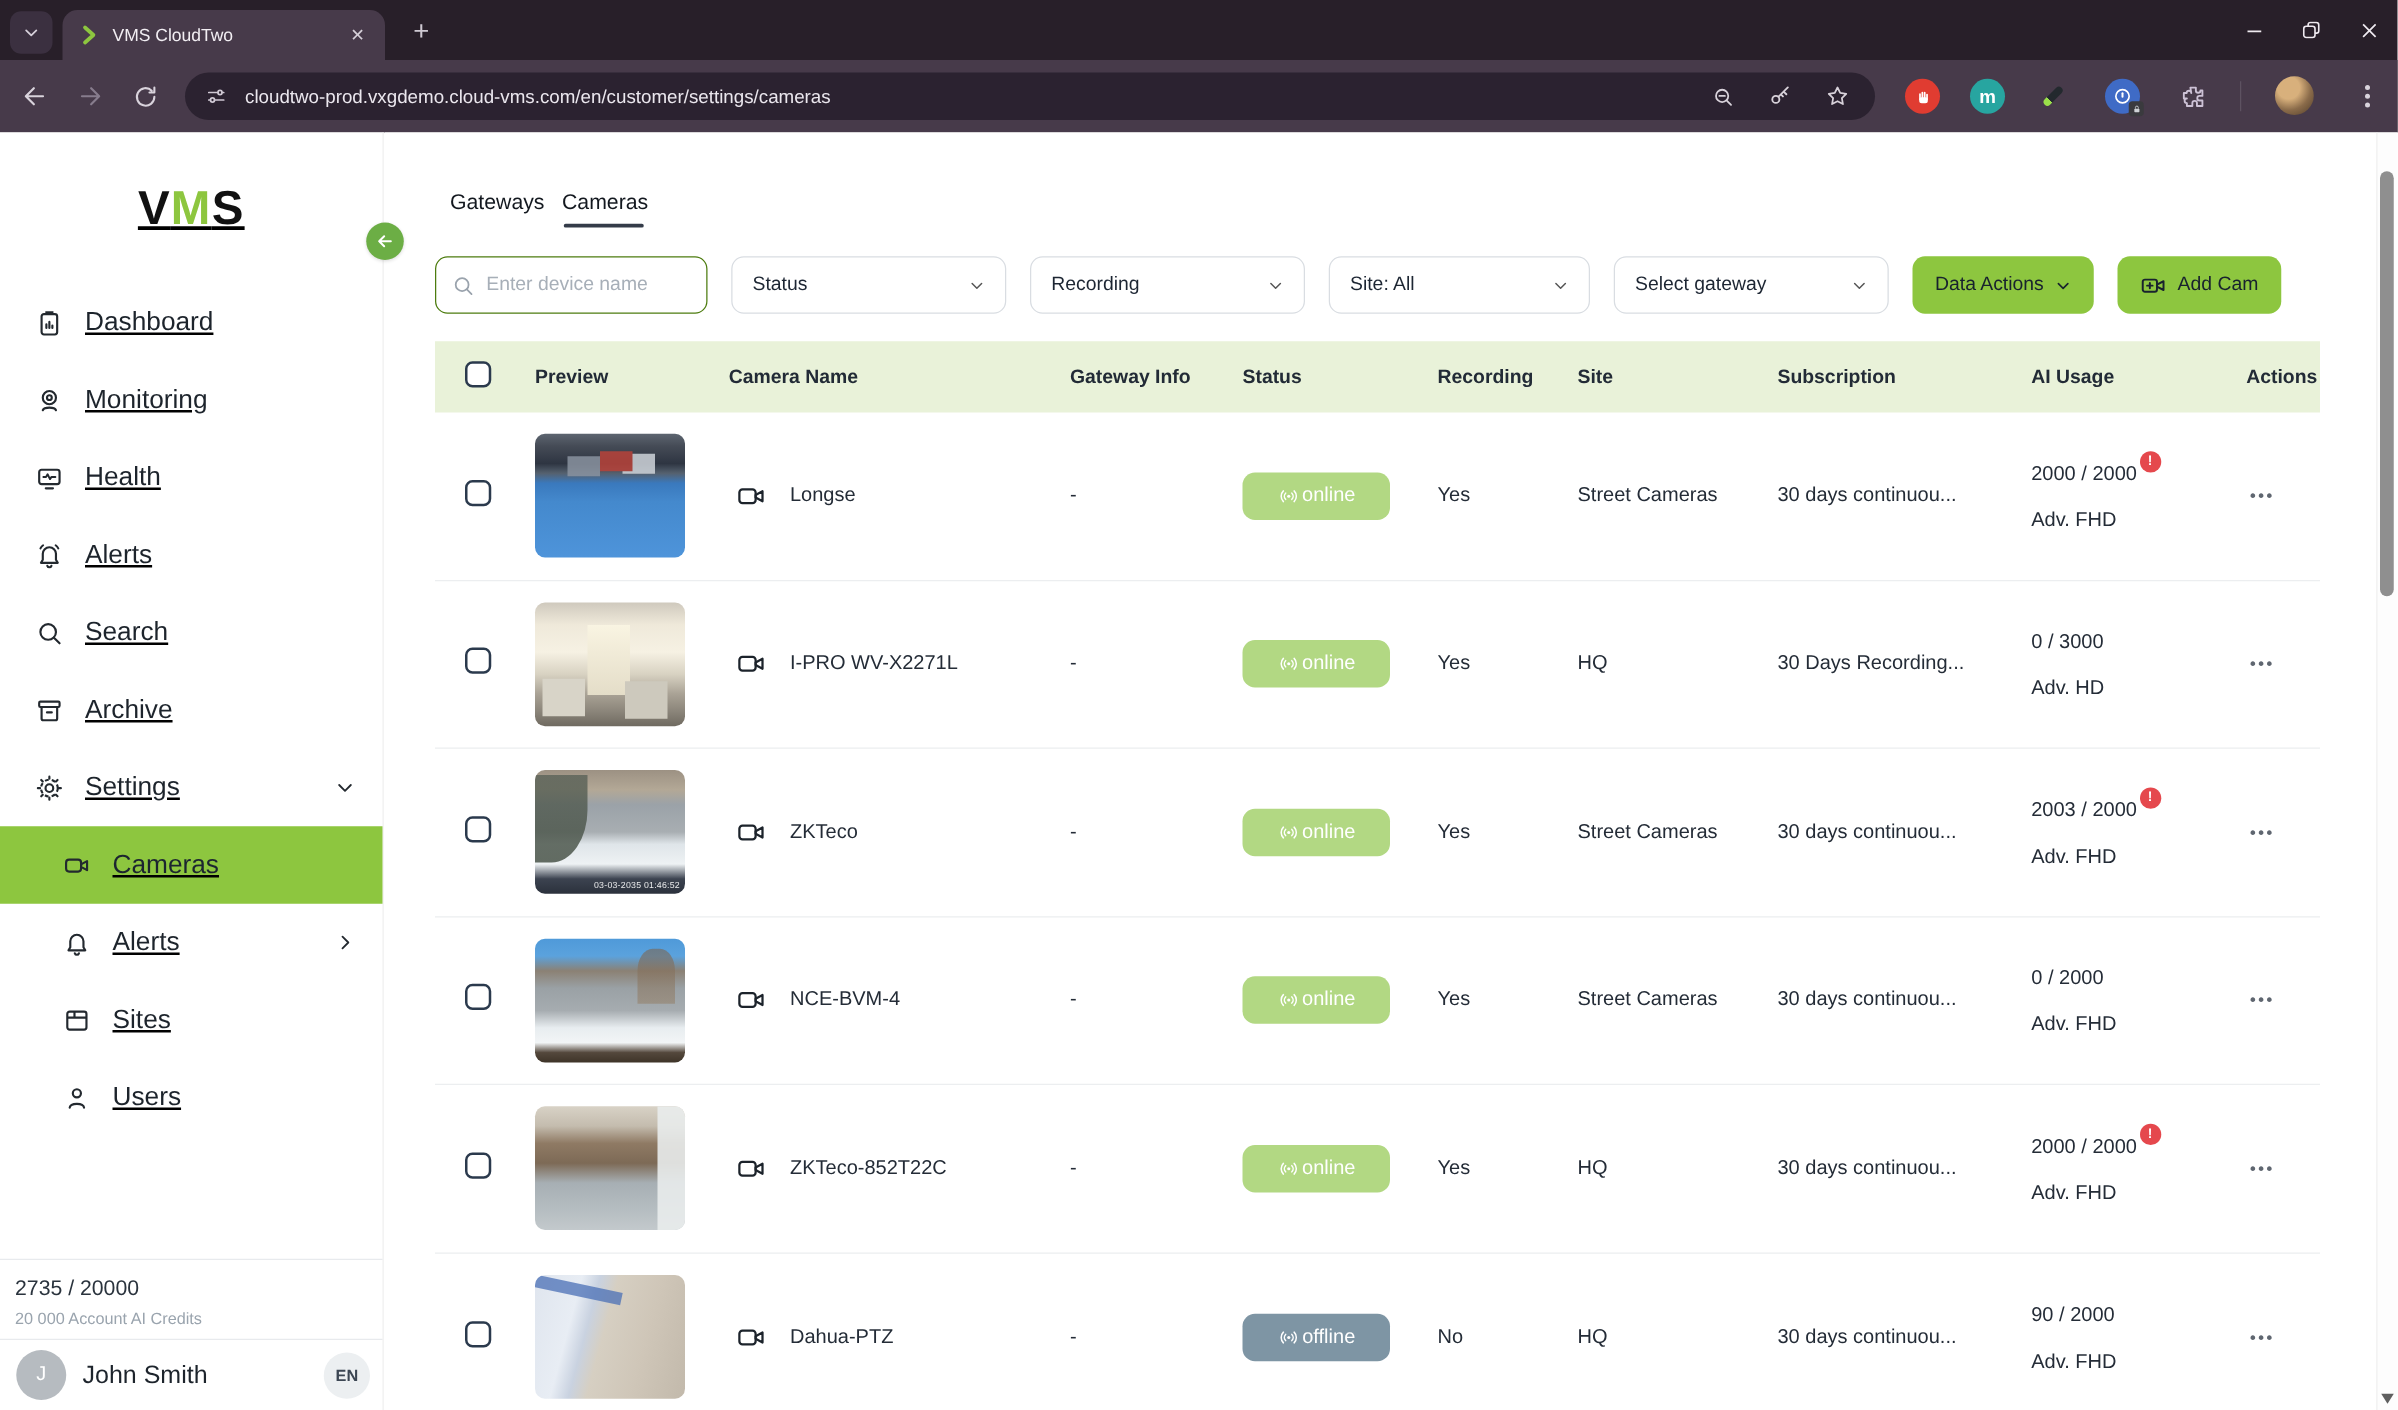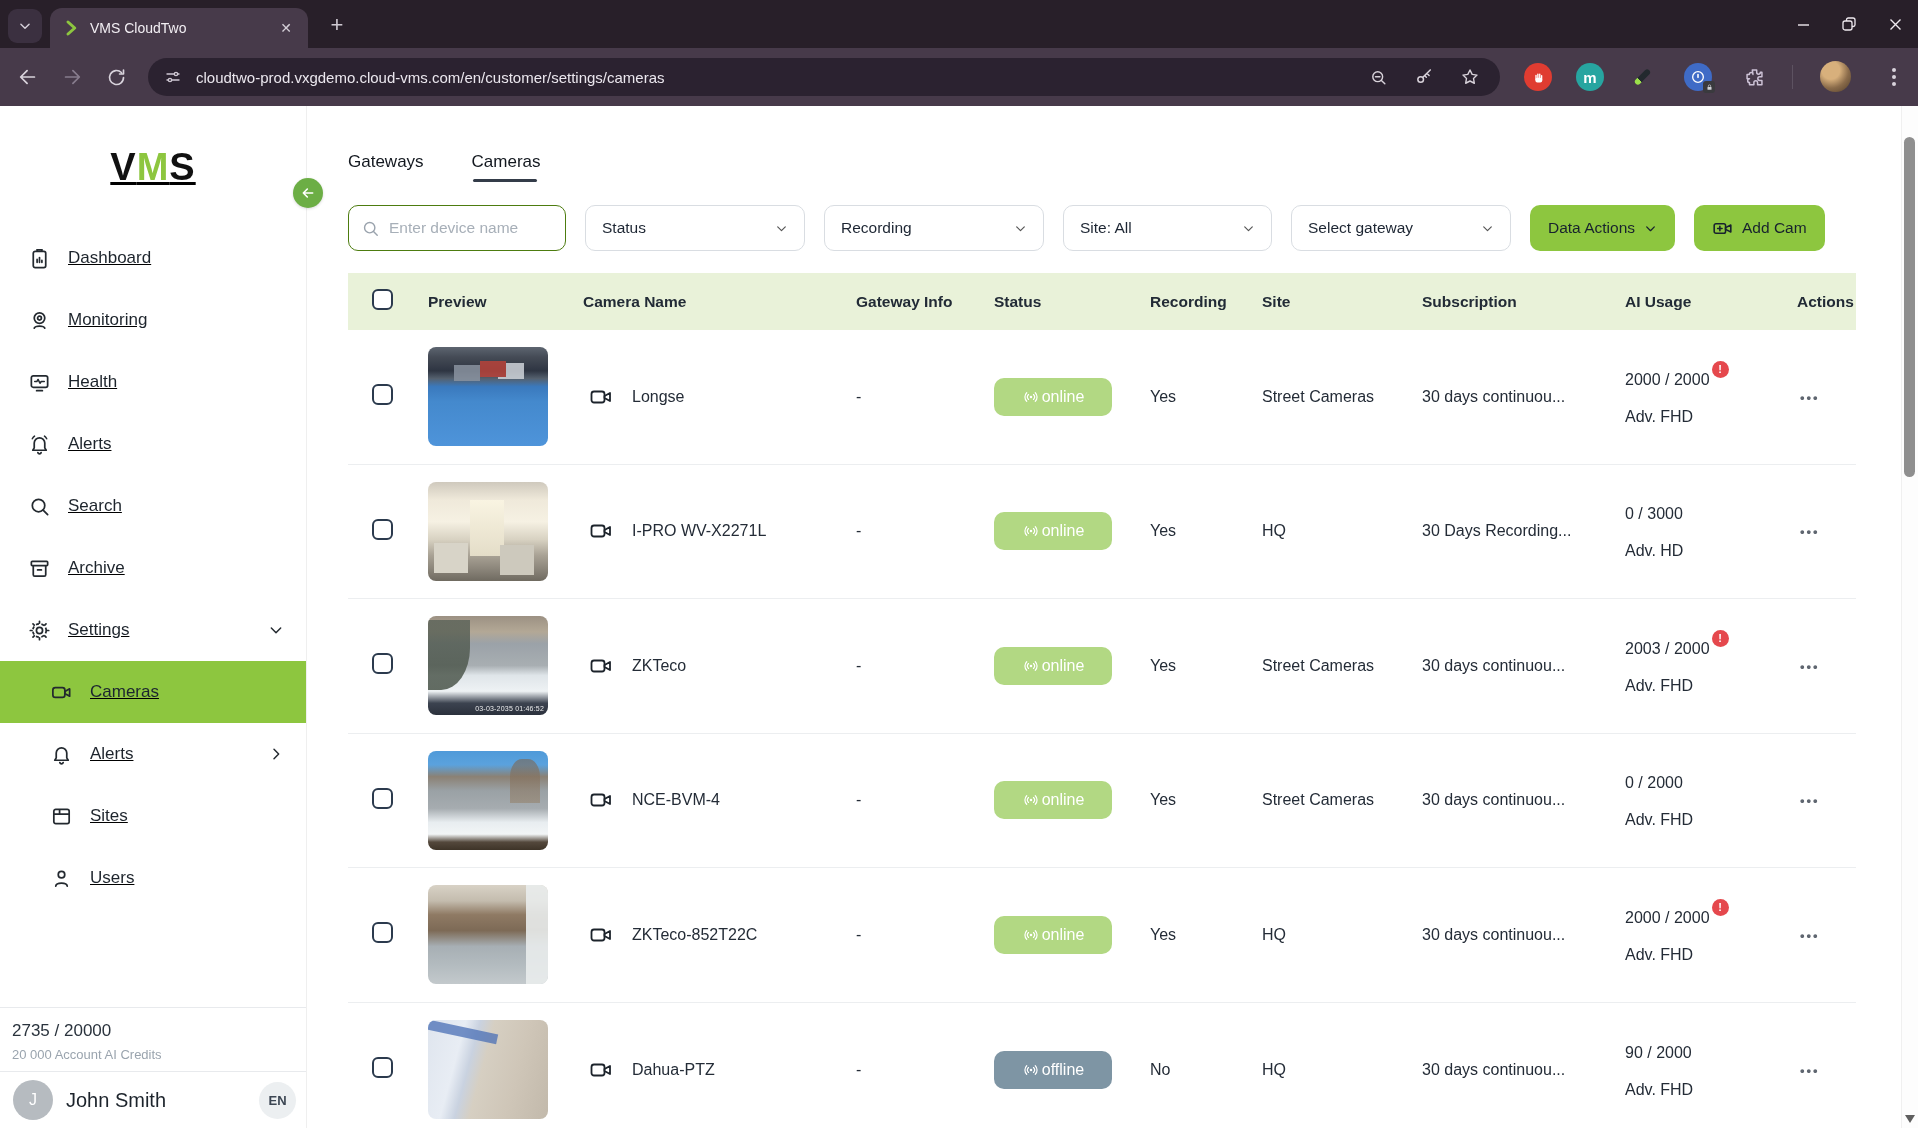--- a/index.html
+++ b/index.html
@@ -43,41 +43,41 @@
 
   
   .app { position:absolute; top:106px; left:0; right:0; bottom:0; background:#fff; }
 
   
   .sidebar { position:absolute; left:0; top:0; bottom:0; width:307px; background:#fff; border-right:1px solid #efefef;text-decoration:underline; }
   .logo { margin:40px 0 0; text-align:center; font-size:38px; font-weight:800; letter-spacing:1px; color:#111; }
   .logo .mid { color:#8dc63f; }
   .nav { margin-top:38px; }
   .nav-item { height:62px; display:flex; align-items:center; padding-left:28px; position:relative;
-    font-size:17px; color:#1d242c; cursor:pointer; }
+    font-size:21px; color:#1d242c; cursor:pointer; }
   .nav-item .nico { width:23px; height:23px; margin-right:17px; color:#23292f; flex:0 0 auto; }
   .nav-item.sub { padding-left:50px; }
   .nav-item.active { background:#8dc63f; color:#1c2530; }
   .nav-item .trail { position:absolute; right:22px; top:50%; transform:translateY(-50%); width:16px; height:16px; color:#23292f; }
   .credits { position:absolute; left:0; right:0; bottom:57px; height:64px; border-top:1px solid #e8eaed; padding:13px 0 0 12px; }
   .credits .used { font-size:17px; color:#2a333d; }
   .credits .cap { font-size:13px; color:#9aa4ae; margin-top:6px; }
   .user-row { position:absolute; left:0; right:0; bottom:0; height:57px; border-top:1px solid #e8eaed;
     display:flex; align-items:center; padding-left:13px; }
   .uavatar { width:40px; height:40px; border-radius:50%; background:#b6bbc0; color:#fff; font-size:16px;
     display:flex; align-items:center; justify-content:center; }
   .uname { font-size:20px; color:#1d242c; margin-left:13px; flex:1; }
   .lang { position:absolute; right:10px; width:37px; height:37px; border-radius:50%; background:#eceff1;
     color:#3c4653; font-size:13px; font-weight:600; display:flex; align-items:center; justify-content:center; }
   .collapse-btn { position:absolute; left:293px; top:72px; width:30px; height:30px; border-radius:50%;
     background:#6cae45; border:none; display:flex; align-items:center; justify-content:center; z-index:6; box-shadow:0 1px 3px rgba(0,0,0,.15); }
 
   
   .main { position:absolute; left:308px; top:0; right:17px; bottom:0; background:#fff; }
-  .tabs { display:flex; gap:48px; padding:46px 0 0 40px; }
+  .tabs { display:flex; gap:14px; padding:46px 0 0 52px; }
   .ptab { font-size:17px; font-weight:500; color:#13181f; padding-bottom:10px; cursor:pointer; }
   .ptab.active { position:relative; }
   .ptab.active::after { content:""; position:absolute; left:1px; bottom:0; width:64px; height:3px;
     border-radius:2px; background:#343c49; }
 
   .filters { display:flex; align-items:center; gap:19px; padding-left:40px; margin-top:23px; }
   .searchbox { width:218px; height:46px; border:1px solid #4d7c0f; border-radius:10px; display:flex;
     align-items:center; padding:0 12px; gap:9px; }
   .searchbox input { border:none; outline:none; font-size:15.5px; width:100%; color:#1d2633;
     font-family:"Liberation Sans", sans-serif; }

